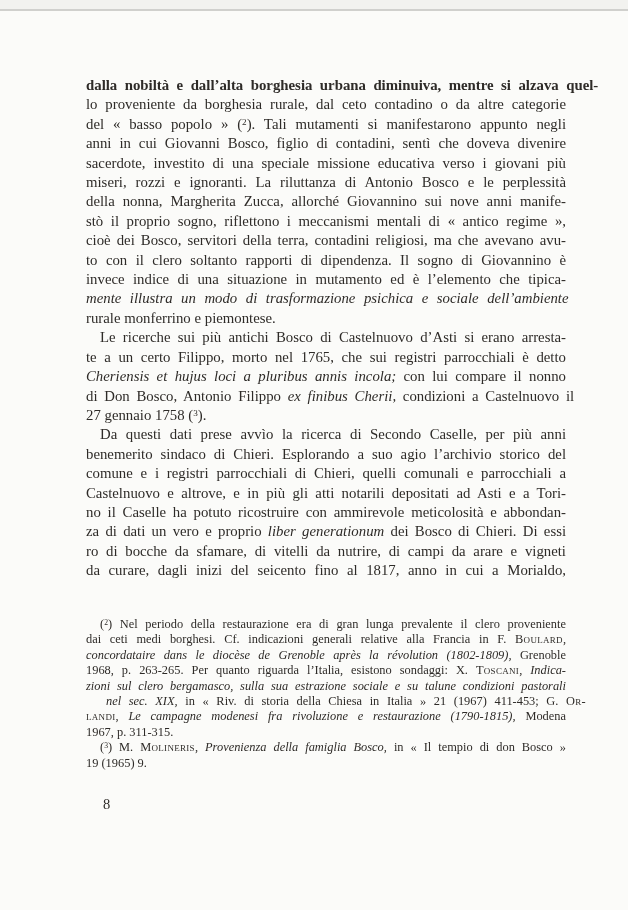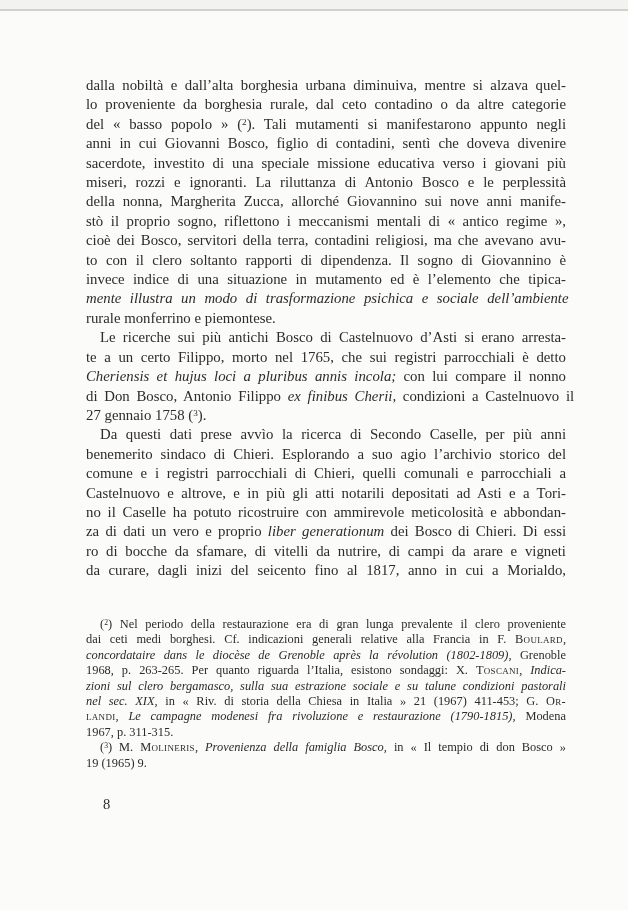--- a/index.html
+++ b/index.html
@@ -44,21 +44,21 @@
   }
 </style>
 </head>
 <body>
 
 <div class="page" style="background: rgb(251, 251, 249); color: rgb(46, 43, 40);">
   <div class="scan-strip" style="background: rgb(242, 242, 239);"></div>
   <div class="scan-line" style="background: rgb(208, 208, 205);"></div>
   <div class="text-block" id="main-text">
       <div>
-        <div class="line"><span class="measure" style="letter-spacing: 0px; word-spacing: 3.775px;"><span>dalla nobiltà e dall’alta borghesia urbana diminuiva, mentre si alzava quel-</span></span></div>
+        <div class="line"><span class="measure" style="letter-spacing: 0px; word-spacing: 3.775px; font-weight: bold;"><span>dalla nobiltà e dall’alta borghesia urbana diminuiva, mentre si alzava quel-</span></span></div>
         <div class="line"><span class="measure" style="letter-spacing: 0px; word-spacing: 4.14489px;"><span>lo proveniente da borghesia rurale, dal ceto contadino o da altre categorie</span></span></div>
         <div class="line"><span class="measure" style="letter-spacing: 0px; word-spacing: 5.15625px; text-align: right;"><span>del « basso popolo » (</span><span class="sup">2</span><span>). Tali mutamenti si manifestarono appunto negli</span></span></div>
         <div class="line"><span class="measure" style="letter-spacing: 0px; word-spacing: 4.22301px;"><span>anni in cui Giovanni Bosco, figlio di contadini, sentì che doveva divenire</span></span></div>
         <div class="line"><span class="measure" style="letter-spacing: 0px; word-spacing: 4.31875px;"><span>sacerdote, investito di una speciale missione educativa verso i giovani più</span></span></div>
         <div class="line"><span class="measure" style="letter-spacing: 0px; word-spacing: 5.19744px;"><span>miseri, rozzi e ignoranti. La riluttanza di Antonio Bosco e le perplessità</span></span></div>
         <div class="line"><span class="measure" style="letter-spacing: 0px; word-spacing: 4.19444px;"><span>della nonna, Margherita Zucca, allorché Giovannino sui nove anni manife-</span></span></div>
         <div class="line"><span class="measure" style="letter-spacing: 0px; word-spacing: 3.83724px;"><span>stò il proprio sogno, riflettono i meccanismi mentali di « antico regime »,</span></span></div>
         <div class="line"><span class="measure" style="letter-spacing: 0px; word-spacing: 2.32386px;"><span>cioè dei Bosco, servitori della terra, contadini religiosi, ma che avevano avu-</span></span></div>
         <div class="line"><span class="measure" style="letter-spacing: 0px; word-spacing: 4.69401px;"><span>to con il clero soltanto rapporti di dipendenza. Il sogno di Giovannino è</span></span></div>
         <div class="line"><span class="measure" style="letter-spacing: 0px; word-spacing: 4.67756px;"><span>invece indice di una situazione in mutamento ed è l’elemento che tipica-</span></span></div>
@@ -83,21 +83,21 @@
         <div class="line"><span class="measure" style="letter-spacing: 0px; word-spacing: 4.8726px;"><span>da curare, dagli inizi del seicento fino al 1817, anno in cui a Morialdo,</span></span></div>
       </div>
     </div>
   <div class="footnotes" id="footnotes">
       <div>
         <div class="line indent"><span class="measure" style="letter-spacing: 0px; word-spacing: 4.56771px;"><span>(</span><span class="sup">2</span><span>) Nel periodo della restaurazione era di gran lunga prevalente il clero proveniente</span></span></div>
         <div class="line"><span class="measure" style="letter-spacing: 0px; word-spacing: 5.60286px;"><span>dai ceti medi borghesi. Cf. indicazioni generali relative alla Francia in F. </span><span class="sc">Boulard</span><span>,</span></span></div>
         <div class="line"><span class="measure" style="letter-spacing: 0px; word-spacing: 5.29531px;"><span class="i">concordataire dans le diocèse de Grenoble après la révolution (1802-1809),</span><span> Grenoble</span></span></div>
         <div class="line"><span class="measure" style="letter-spacing: 0px; word-spacing: 4.89062px;"><span>1968, p. 263-265. Per quanto riguarda l’Italia, esistono sondaggi: X. </span><span class="sc">Toscani</span><span>, </span><span class="i">Indica-</span></span></div>
         <div class="line"><span class="measure" style="letter-spacing: 0px; word-spacing: 3.73698px;"><span class="i">zioni sul clero bergamasco, sulla sua estrazione sociale e su talune condizioni pastorali</span></span></div>
-        <div class="line"><span class="measure" style="letter-spacing: 0px; word-spacing: 4.52298px;"><span class="i">nel sec. XIX,</span><span> in « Riv. di storia della Chiesa in Italia » 21 (1967) 411-453; G. </span><span class="sc">Or-</span></span></div>
+        <div class="line"><span class="measure" style="letter-spacing: 0px; word-spacing: 4.52298px; margin-left: 20px;"><span class="i">nel sec. XIX,</span><span> in « Riv. di storia della Chiesa in Italia » 21 (1967) 411-453; G. </span><span class="sc">Or-</span></span></div>
         <div class="line"><span class="measure" style="letter-spacing: 0px; word-spacing: 6.7066px;"><span class="sc">landi</span><span>, </span><span class="i">Le campagne modenesi fra rivoluzione e restaurazione (1790-1815),</span><span> Modena</span></span></div>
         <div class="line"><span class="measure" style="letter-spacing: 0px; word-spacing: 0px;"><span>1967, p. 311-315.</span></span></div>
       </div>
       <div>
         <div class="line indent"><span class="measure" style="letter-spacing: 0px; word-spacing: 3.88728px;"><span>(</span><span class="sup">3</span><span>) M. </span><span class="sc">Molineris</span><span>, </span><span class="i">Provenienza della famiglia Bosco,</span><span> in « Il tempio di don Bosco »</span></span></div>
         <div class="line"><span class="measure" style="letter-spacing: 0px; word-spacing: 0px;"><span>19 (1965) 9.</span></span></div>
       </div>
     </div>
   <div class="pagenum">8</div>
 </div>

